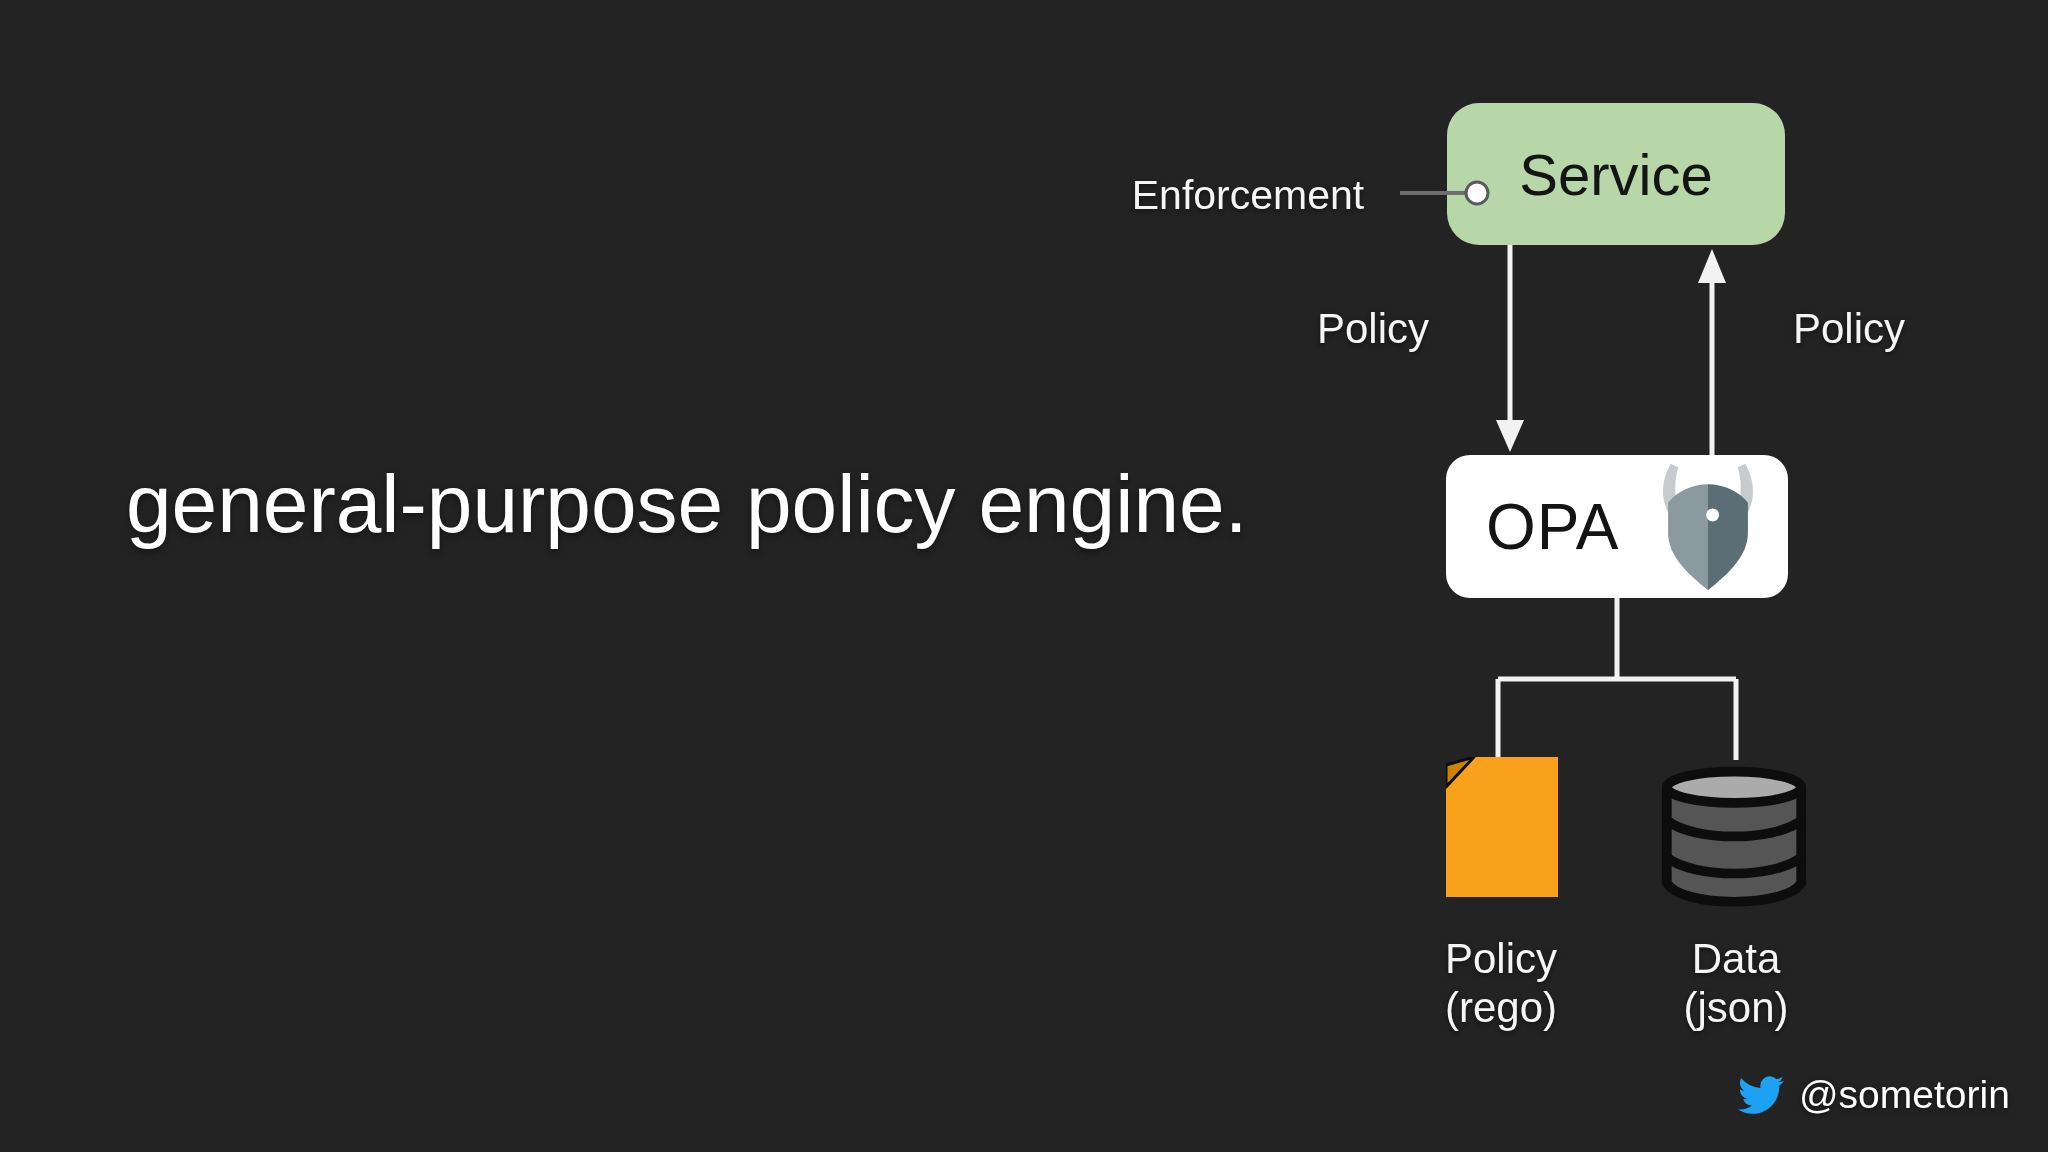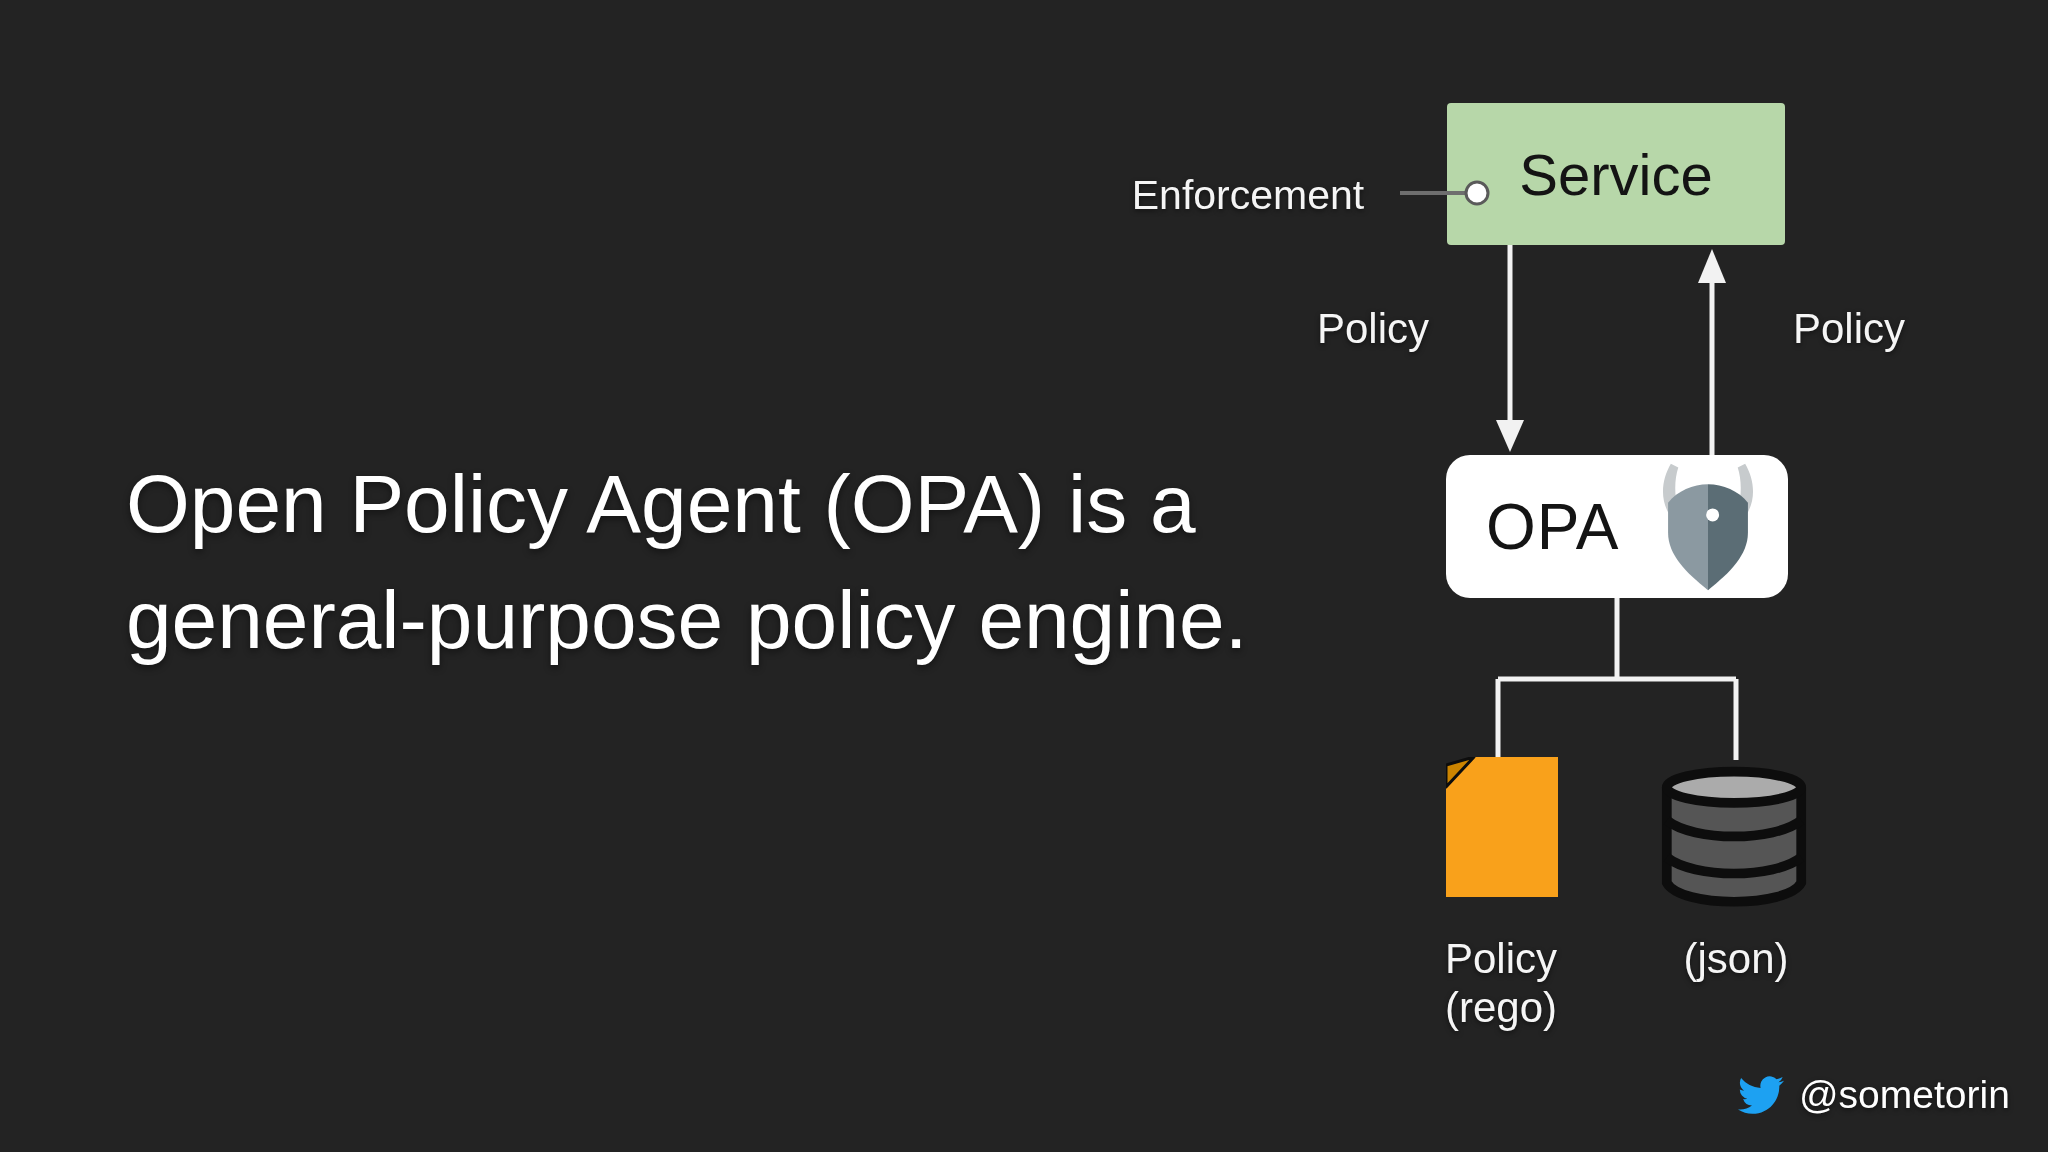--- a/index.html
+++ b/index.html
@@ -22,21 +22,21 @@
     font-size:82px; line-height:116px; color:#ffffff;
     text-shadow:0 3px 7px rgba(0,0,0,.45);
   }
 
   .node{
     display:flex; align-items:center; justify-content:center;
     color:var(--node-text);
   }
   .service-box{
     left:1447px; top:103px; width:338px; height:142px;
-    background:var(--service-fill); border-radius:4px; font-size:58px;
+    background:var(--service-fill); border-radius:32px; font-size:58px;
   }
   .opa-box{
     left:1446px; top:455px; width:342px; height:143px;
     background:var(--opa-fill); border-radius:24px; font-size:64px;
     justify-content:flex-start; padding-left:40px; gap:30px;
   }
   .opa-box .opa-text{letter-spacing:1px;}
 
   .side-label{
     font-size:42px; line-height:49px; text-align:center; color:var(--text);
@@ -59,21 +59,20 @@
 
   .twitter-badge{
     left:1733px; top:1072px; display:flex; align-items:center; gap:10px;
     font-size:39px; color:#ffffff; text-shadow:0 2px 5px rgba(0,0,0,.5);justify-content:space-between;
   }
 </style>
 </head>
 <body>
 
 <div class="abs headline">
-  <div>Open Policy Agent (OPA) is a</div>
   <div>general-purpose policy engine.</div>
 </div>
 
 <div class="abs node service-box">
   <span>Service</span>
 </div>
 
 <div class="abs node opa-box">
   <span class="opa-text">OPA</span>
   <svg width="118" height="130" viewBox="0 0 120 140" aria-hidden="true">
@@ -110,20 +109,21 @@
     <path d="M8 62 C36 84 118 84 146 62" fill="none" stroke="var(--icon-outline)" stroke-width="10"></path>
     <path d="M8 100 C36 122 118 122 146 100" fill="none" stroke="var(--icon-outline)" stroke-width="10"></path>
   </svg>
 </div>
 
 <div class="abs side-label label-policy-file">
   <div>Policy</div>
   <div>(rego)</div>
 </div>
 <div class="abs side-label label-data-file">
+  <div>Data</div>
   <div>(json)</div>
 </div>
 
 <svg class="abs overlay" width="2048" height="1152" viewBox="0 0 2048 1152" aria-hidden="true">
 
   <path d="M1400 193 H1466" stroke="var(--connector-gray)" stroke-width="4"></path>
   <circle cx="1477" cy="193" r="11" fill="#ffffff" stroke="#5a5a5a" stroke-width="3"></circle>
 
   <path d="M1510 245 V424" stroke="var(--line)" stroke-width="5"></path>
   <polygon points="1496,420 1524,420 1510,452" fill="var(--line)"></polygon>

